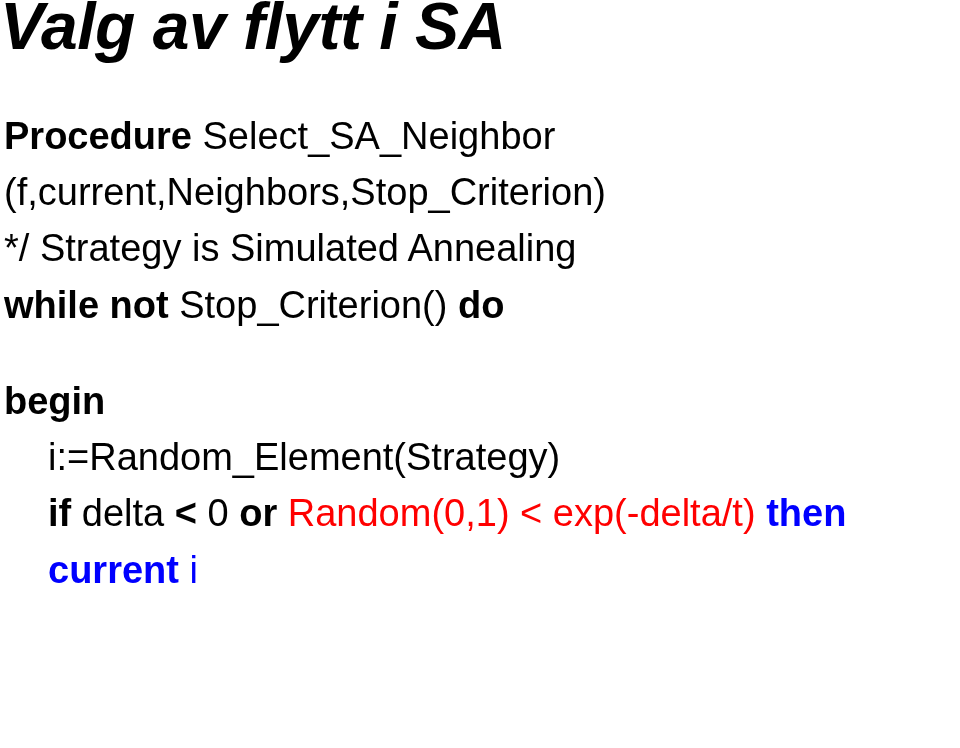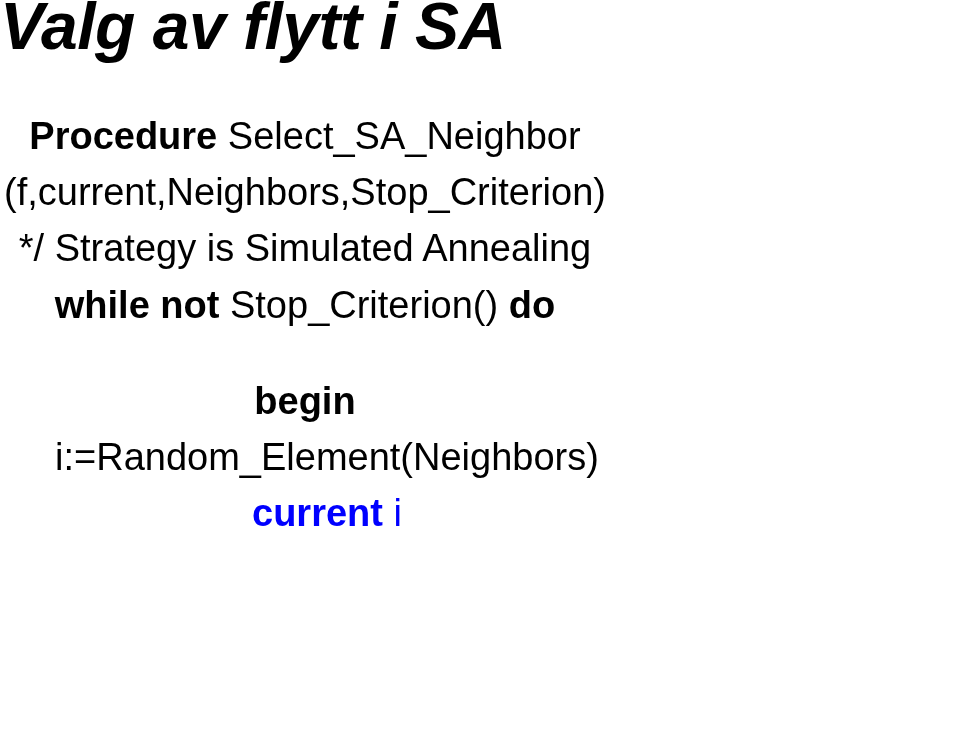--- a/index.html
+++ b/index.html
@@ -10,21 +10,20 @@
     background: #ffffff;
     font-family: Arial, Helvetica, sans-serif;
     color: #000000;
     overflow: hidden;
   }
   .slide {
     position: relative;
     width: 960px;
     height: 748px;
     box-sizing: border-box;
-    text-align: center;
   }
   .title {
     position: absolute;
     left: 0px;
     top: -12px;
     font-size: 66px;
     font-weight: 700;
     font-style: italic;
     letter-spacing: -0.5px;
   }
@@ -67,21 +66,24 @@
   <div class="body">
     <div>
       <span class="bold">Procedure</span><span> Select_SA_Neighbor</span>
     </div>
     <div>(f,current,Neighbors,Stop_Criterion)</div>
     <div>*/ Strategy is Simulated Annealing</div>
     <div>
       <span class="bold">while not</span><span> Stop_Criterion() </span><span class="bold">do</span>
     </div>
     <div class="bold">begin</div>
-    <div class="indent1">i:=Random_Element(Neighbors)</div>
+    <div class="indent1">i:=Random_Element(Strategy)</div>
+    <div class="indent1">
+      <span class="bold">if</span><span> delta </span><span class="bold">&lt;</span><span> 0 </span><span class="bold">or </span><span class="red">Random(0,1) &lt; exp(-delta/t)</span><span class="bold blue"> then</span>
+    </div>
     <div class="indent1">
       <span class="bold blue">current</span><span class="blue"> i</span>
     </div>
   </div>
 
   <div class="footer">
     <span class="footer-center">INF-MAT 5380  - Geir Hasle - Leksjon 3</span>
     <span class="footer-right">20</span>
   </div>
 

